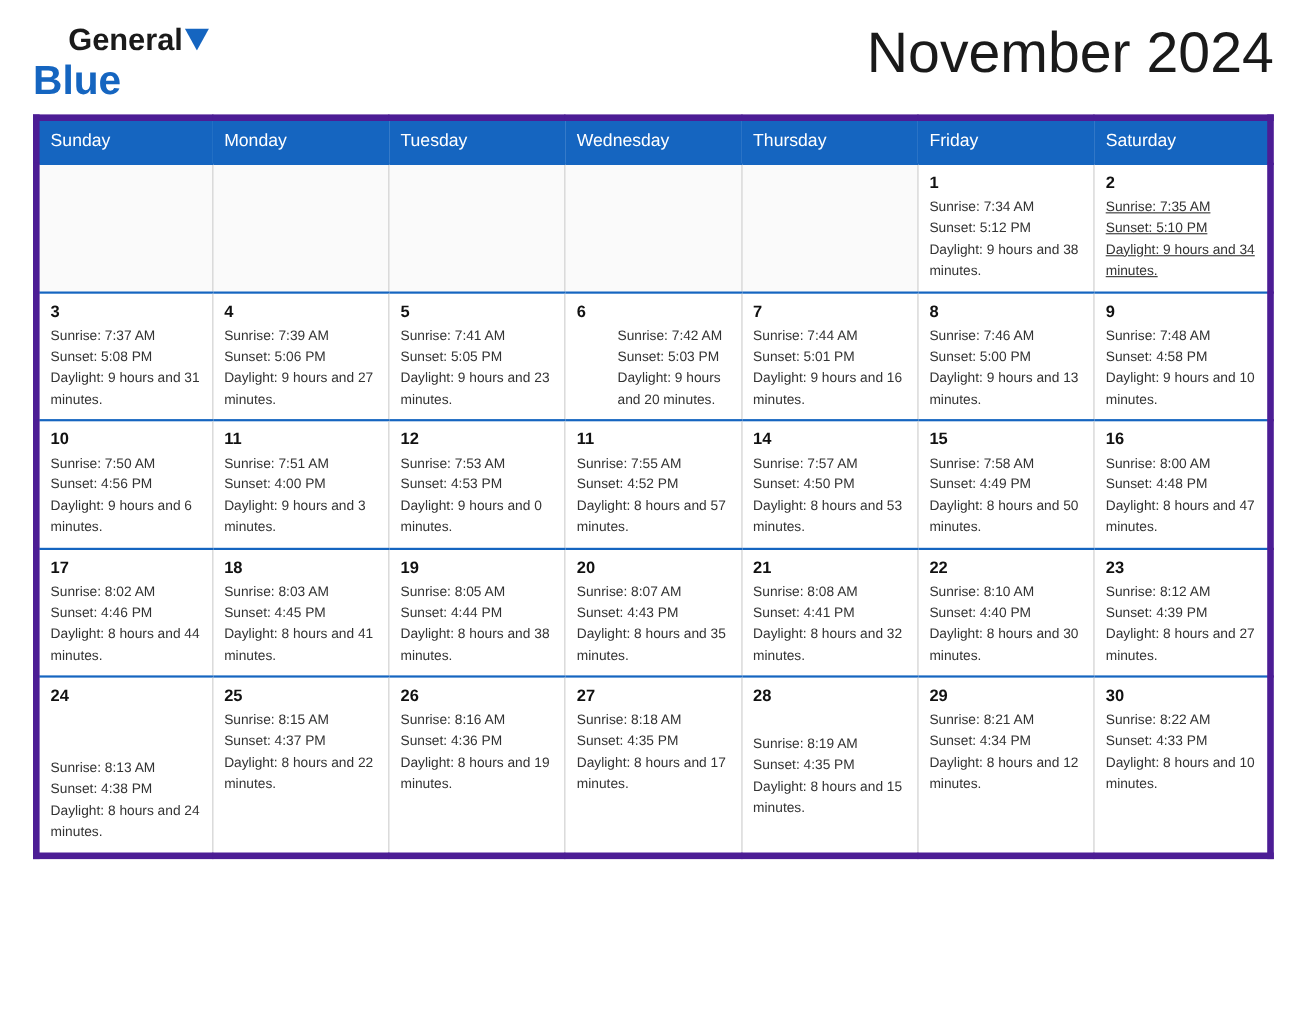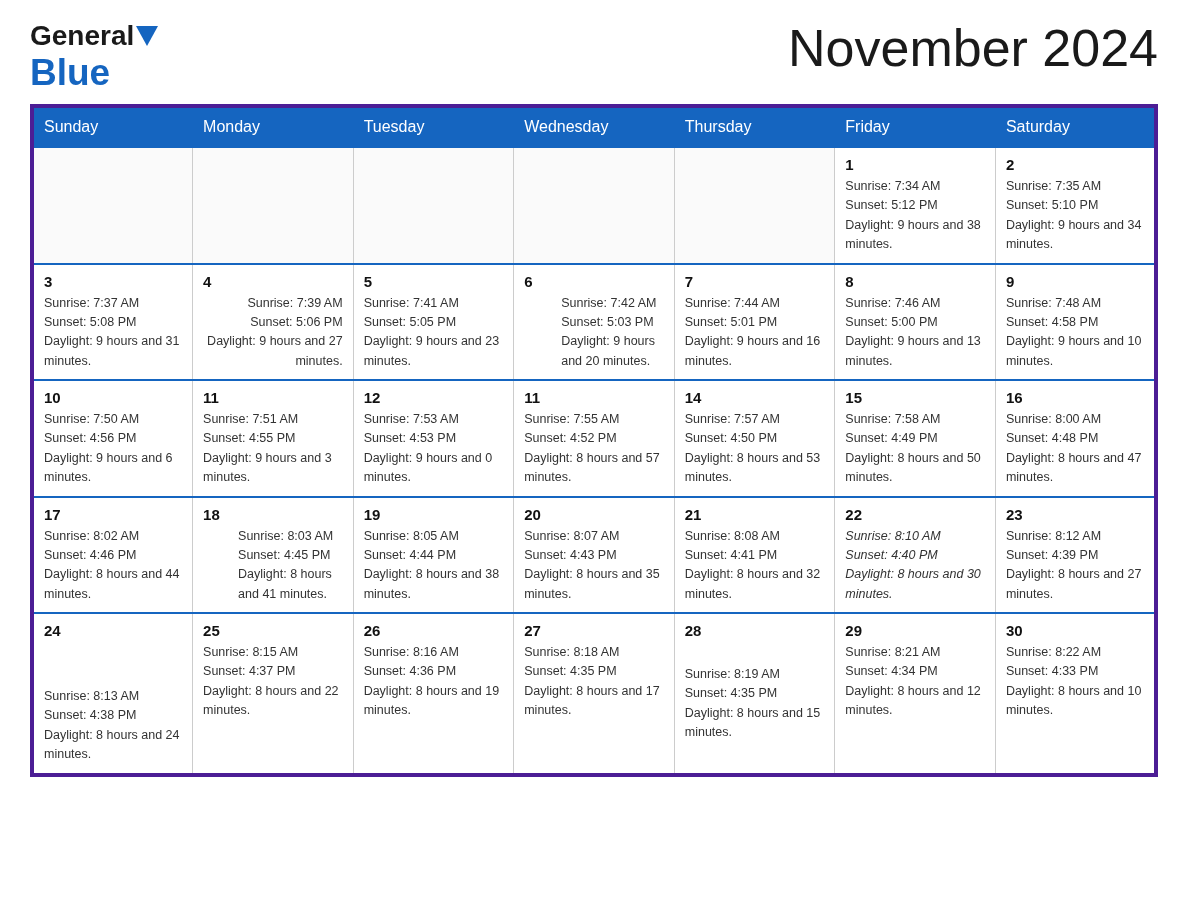--- a/index.html
+++ b/index.html
@@ -31,21 +31,21 @@
       line-height: 1.1;
     }
     .location-title {
       font-size: 22px;
       color: #555;
       margin-top: 4px;
     }
     .calendar-table {
       width: 100%;
       border-collapse: collapse;
-      border: 4px solid #4c1d95;
+      border: 6px solid #4c1d95;
     }
     .calendar-table th {
       background-color: #1565c0;
       color: #ffffff;
       font-size: 16px;
       font-weight: normal;
       padding: 10px 10px;
       text-align: left;
       border: 1px solid #1565c0;
     }
@@ -77,20 +77,21 @@
       border-top: 2px solid #1565c0;
     }
     .logo-wrapper {
       display: flex;
       align-items: center;
     }
     .logo-general {
       font-size: 28px;
       font-weight: bold;
       color: #1a1a1a;
+      margin-left: 32px;
     }
     .logo-blue-text {
       color: #1565c0;
       font-size: 37px;
       font-weight: bold;
     }
     .logo-arrow {
       display: inline-block;
       margin-left: 2px;
       position: relative;
@@ -140,35 +141,35 @@
         <td class="empty-cell"></td>
         <td class="empty-cell"></td>
         <td>
           <span class="day-number">1</span>
           <div class="day-info" style="white-space: pre-line;">Sunrise: 7:34 AM
 Sunset: 5:12 PM
 Daylight: 9 hours and 38 minutes.</div>
         </td>
         <td>
           <span class="day-number">2</span>
-          <div class="day-info" style="white-space: pre-line;">Sunrise: 7:35 AM
+          <div class="day-info" style="white-space: pre-line; text-decoration: underline;">Sunrise: 7:35 AM
 Sunset: 5:10 PM
 Daylight: 9 hours and 34 minutes.</div>
         </td>
       </tr>
       <tr class="week-row">
         <td>
           <span class="day-number">3</span>
           <div class="day-info" style="white-space: pre-line;">Sunrise: 7:37 AM
 Sunset: 5:08 PM
 Daylight: 9 hours and 31 minutes.</div>
         </td>
         <td>
           <span class="day-number">4</span>
-          <div class="day-info" style="white-space: pre-line; text-align: right;">Sunrise: 7:39 AM
+          <div class="day-info" style="white-space: pre-line;">Sunrise: 7:39 AM
 Sunset: 5:06 PM
 Daylight: 9 hours and 27 minutes.</div>
         </td>
         <td>
           <span class="day-number">5</span>
           <div class="day-info" style="white-space: pre-line;">Sunrise: 7:41 AM
 Sunset: 5:05 PM
 Daylight: 9 hours and 23 minutes.</div>
         </td>
         <td>
@@ -199,21 +200,21 @@
       <tr class="week-row">
         <td>
           <span class="day-number">10</span>
           <div class="day-info" style="white-space: pre-line;">Sunrise: 7:50 AM
 Sunset: 4:56 PM
 Daylight: 9 hours and 6 minutes.</div>
         </td>
         <td>
           <span class="day-number">11</span>
           <div class="day-info" style="white-space: pre-line;">Sunrise: 7:51 AM
-Sunset: 4:55 PM
+Sunset: 4:00 PM
 Daylight: 9 hours and 3 minutes.</div>
         </td>
         <td>
           <span class="day-number">12</span>
           <div class="day-info" style="white-space: pre-line;">Sunrise: 7:53 AM
 Sunset: 4:53 PM
 Daylight: 9 hours and 0 minutes.</div>
         </td>
         <td>
           <span class="day-number">11</span>
@@ -242,21 +243,21 @@
       </tr>
       <tr class="week-row">
         <td>
           <span class="day-number">17</span>
           <div class="day-info" style="white-space: pre-line;">Sunrise: 8:02 AM
 Sunset: 4:46 PM
 Daylight: 8 hours and 44 minutes.</div>
         </td>
         <td>
           <span class="day-number">18</span>
-          <div class="day-info" style="white-space: pre-line; margin-left: 35px;">Sunrise: 8:03 AM
+          <div class="day-info" style="white-space: pre-line;">Sunrise: 8:03 AM
 Sunset: 4:45 PM
 Daylight: 8 hours and 41 minutes.</div>
         </td>
         <td>
           <span class="day-number">19</span>
           <div class="day-info" style="white-space: pre-line;">Sunrise: 8:05 AM
 Sunset: 4:44 PM
 Daylight: 8 hours and 38 minutes.</div>
         </td>
         <td>
@@ -266,21 +267,21 @@
 Daylight: 8 hours and 35 minutes.</div>
         </td>
         <td>
           <span class="day-number">21</span>
           <div class="day-info" style="white-space: pre-line;">Sunrise: 8:08 AM
 Sunset: 4:41 PM
 Daylight: 8 hours and 32 minutes.</div>
         </td>
         <td>
           <span class="day-number">22</span>
-          <div class="day-info" style="white-space: pre-line; font-style: italic;">Sunrise: 8:10 AM
+          <div class="day-info" style="white-space: pre-line;">Sunrise: 8:10 AM
 Sunset: 4:40 PM
 Daylight: 8 hours and 30 minutes.</div>
         </td>
         <td>
           <span class="day-number">23</span>
           <div class="day-info" style="white-space: pre-line;">Sunrise: 8:12 AM
 Sunset: 4:39 PM
 Daylight: 8 hours and 27 minutes.</div>
         </td>
       </tr>

